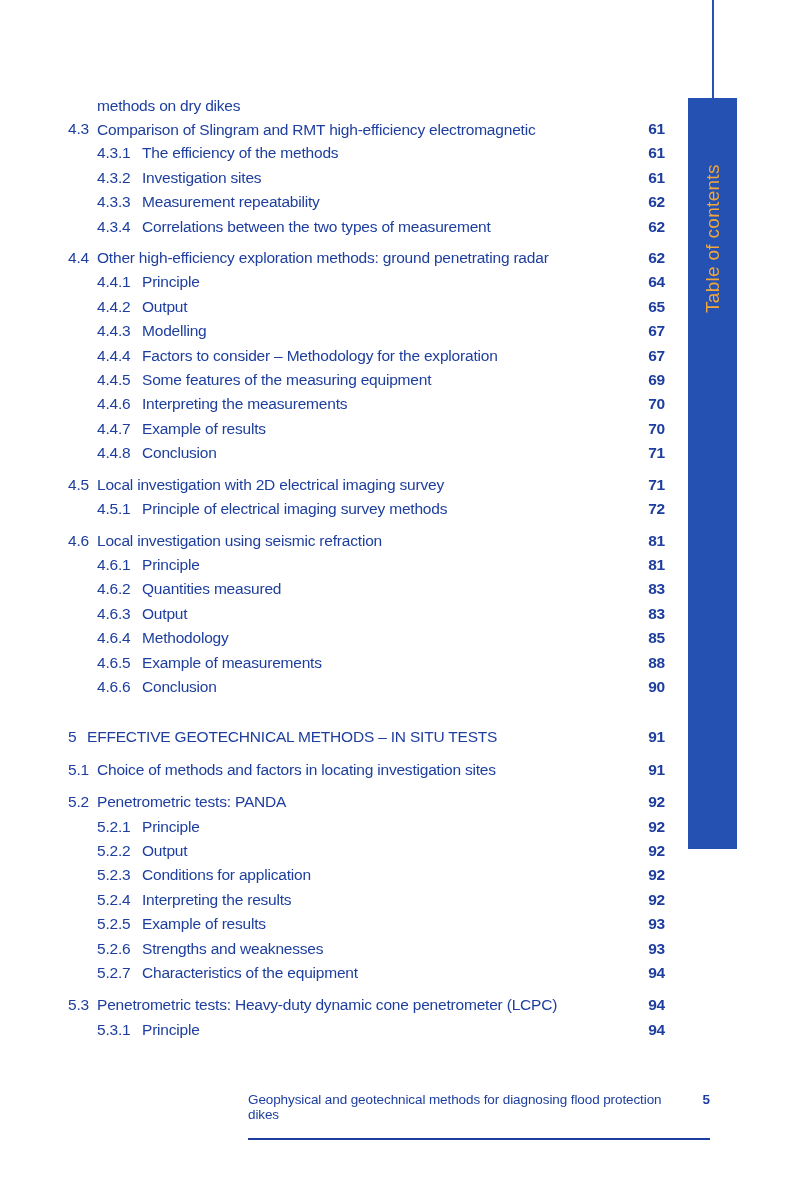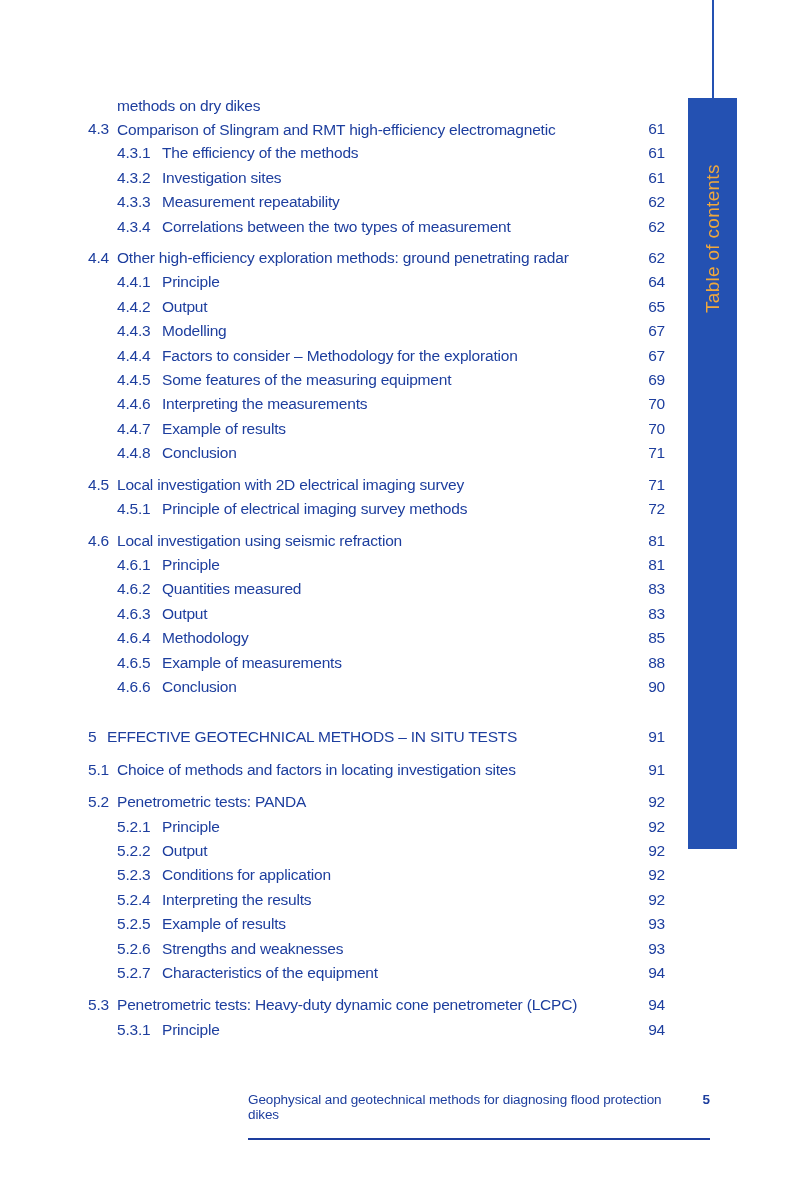--- a/index.html
+++ b/index.html
@@ -24,28 +24,28 @@
   .toc {
     position:absolute; left:68px; top:94px; width:597px;
     font-size:15.5px; line-height:24.4px; letter-spacing:-0.2px;
   }
   .toc-group.gap-none    { margin-top:0; }
   .toc-group.gap-small   { margin-top:7px; }
   .toc-group.gap-medium  { margin-top:8px; }
   .toc-group.gap-section { margin-top:26px; }
 
   .row { display:flex; align-items:flex-end; }
-  .row .num   { flex:0 0 auto; width:29px;margin-left:20px; }
+  .row .num   { flex:0 0 auto; width:29px; }
   .row.l2     { padding-left:29px; }
   .row.l2 .num{ width:45px; }
   .row.h1 .num{ width:19px; }
   .row .title { flex:1 1 auto; }
   .row .title .tline { line-height:23px; }
   .row .title .tline:first-child { line-height:24.4px; }
-  .row .pageno { flex:0 0 auto; font-weight:400; margin-left:17px;text-align:right; }
+  .row .pageno { flex:0 0 auto; font-weight:700; margin-left:17px;text-align:right; }
 
   
   .footer {
     position:absolute; left:248px; top:1092px; width:462px;
     display:flex; justify-content:flex-end; align-items:baseline;
     font-size:13.5px; letter-spacing:-0.1px;
     padding-bottom:16px; border-bottom:2px solid;
   }
   .footer .footer-page { font-weight:700; margin-left:14px; }
 </style>

